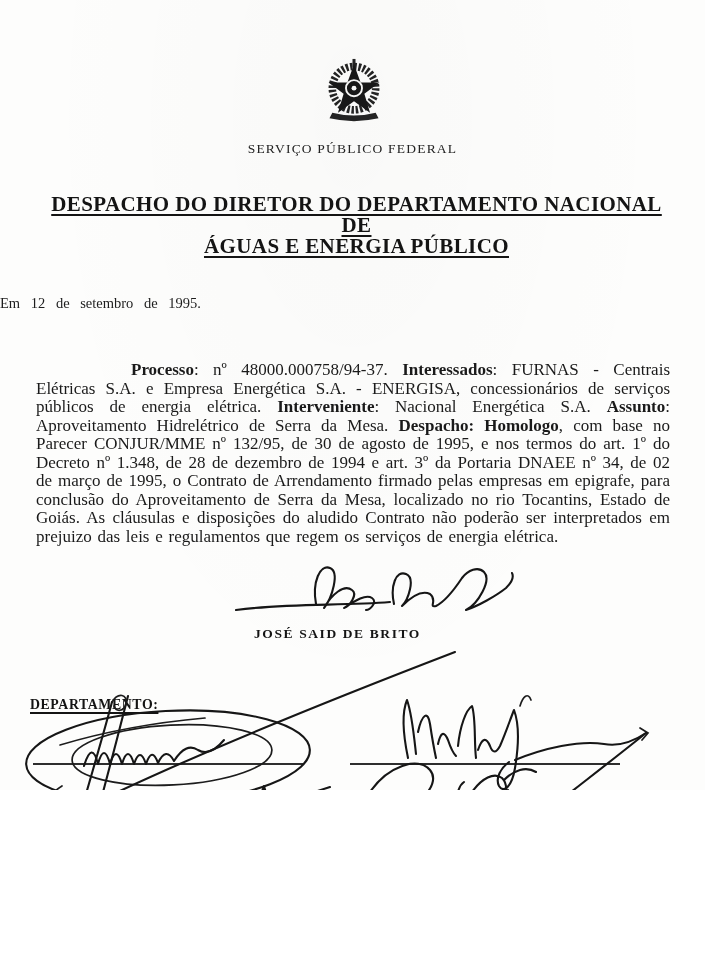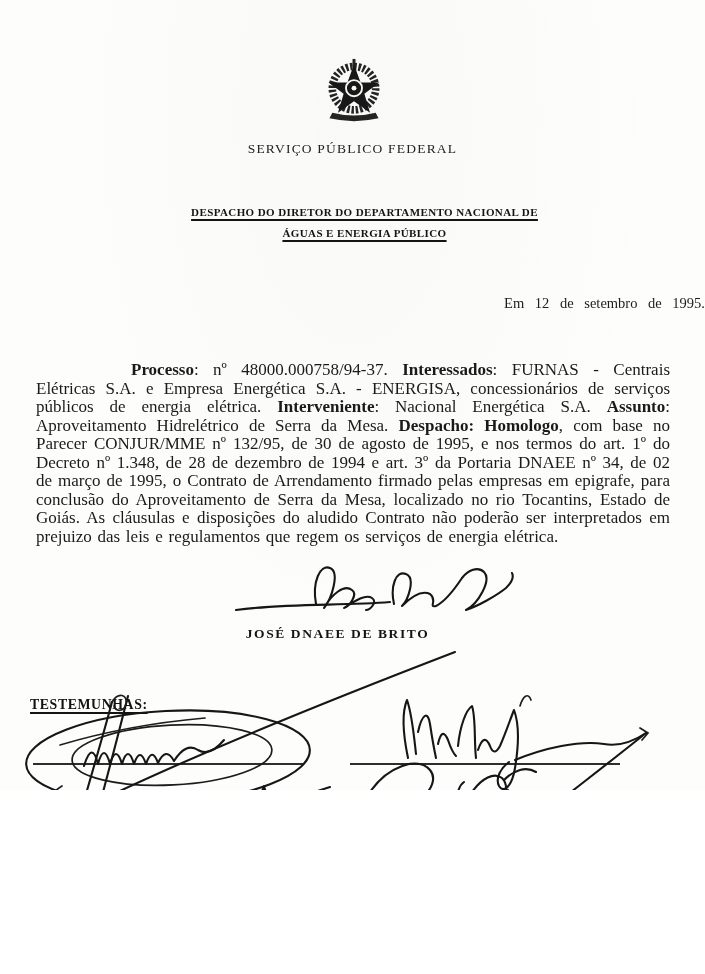--- a/index.html
+++ b/index.html
@@ -9,25 +9,25 @@
     background:#fdfdfc;color:#1b1b1b;overflow:hidden;
     background-image:radial-gradient(ellipse at 50% 15%, rgba(0,0,0,0.015), transparent 65%);
   }
   .emblem{position:absolute;left:321px;top:58px;width:66px;height:66px;}
   .org-line{
     position:absolute;top:141px;left:0;width:100%;text-align:center;
     font-size:13.5px;letter-spacing:1.2px;color:#222;
   }
   .doc-title{
     position:absolute;top:190px;left:35px;width:635px;text-align:center;
-    font-weight:bold;font-size:11px;line-height:21px;letter-spacing:0.4px;margin:12px;color:#141414;
+    font-weight:bold;font-size:21px;line-height:21px;letter-spacing:0.4px;margin:4px;color:#141414;
   }
   .doc-title .tl{text-decoration:underline;text-decoration-thickness:1.8px;text-underline-offset:3px;}
   .date-line{
-    position:absolute;top:295px;left:0;width:100%;text-align:right;
+    position:absolute;top:295px;left:0;width:100%;text-align:left;
     font-size:14.5px;word-spacing:7px;color:#1d1d1d;
   }
   .body-par{
     position:absolute;top:361px;left:36px;width:634px;margin:0;
     font-size:17px;line-height:18.5px;text-align:justify;text-indent:95px;
     word-spacing:1.5px;color:#1a1a1a;
   }
   .body-par .b{font-weight:bold;}
   .main-sig{position:absolute;left:232px;top:546px;width:285px;height:74px;}
   .signer-name{
@@ -71,23 +71,23 @@
   <div class="date-line">Em 12 de setembro de 1995.</div>
 
   <p class="body-par"><span class="b">Processo</span><span>: nº 48000.000758/94-37.  </span><span class="b">Interessados</span><span>: FURNAS - Centrais Elétricas S.A. e Empresa Energética S.A. - ENERGISA, concessionários de serviços públicos de energia elétrica. </span><span class="b">Interveniente</span><span>: Nacional Energética S.A. </span><span class="b">Assunto</span><span>: Aproveitamento Hidrelétrico de Serra da Mesa. </span><span class="b">Despacho: Homologo</span><span>, com base no Parecer CONJUR/MME nº 132/95, de 30 de agosto de 1995, e nos termos do art. 1º do Decreto nº 1.348, de 28 de dezembro de 1994 e art. 3º da Portaria DNAEE nº 34, de 02 de março de 1995, o Contrato de Arrendamento firmado pelas empresas em epigrafe, para conclusão do Aproveitamento de Serra da Mesa, localizado no rio Tocantins, Estado de Goiás. As cláusulas e disposições do aludido Contrato não poderão ser interpretados em prejuizo das leis e regulamentos que regem os serviços de energia elétrica.</span></p>
 
   <svg class="main-sig" viewBox="0 0 285 74" aria-hidden="true">
     <path class="ink" d="M4 64 C56 57 110 60 158 56"></path>
     <path class="ink" d="M84 58 C80 36 88 18 98 22 C108 26 100 52 92 62 C100 48 112 38 120 44 C126 48 118 60 112 62 C124 54 134 48 140 52 C146 56 138 64 134 64"></path>
     <path class="ink" d="M162 58 C158 40 164 24 174 28 C184 32 176 54 170 60 C180 50 190 44 198 48 C206 54 196 62 204 60 C212 56 222 44 230 32 C236 24 246 20 252 26 C260 34 246 58 234 64 C246 60 264 50 274 42 C279 37 282 31 280 27"></path>
   </svg>
 
-  <div class="signer-name">JOSÉ DNAEE DE BRITO</div>
+  <div class="signer-name">JOSÉ SAID DE BRITO</div>
 
-  <div class="witnesses-label">TESTEMUNHAS:</div>
+  <div class="witnesses-label">DEPARTAMENTO:</div>
 
   <div class="sigline left l1"></div>
   <div class="sigline left l2"></div>
   <div class="sigline left l3"></div>
   <div class="sigline left l4"></div>
 
   <div class="sigline right l1"></div>
   <div class="sigline right l2"></div>
   <div class="sigline right l3"></div>
   <div class="sigline right l4"></div>

